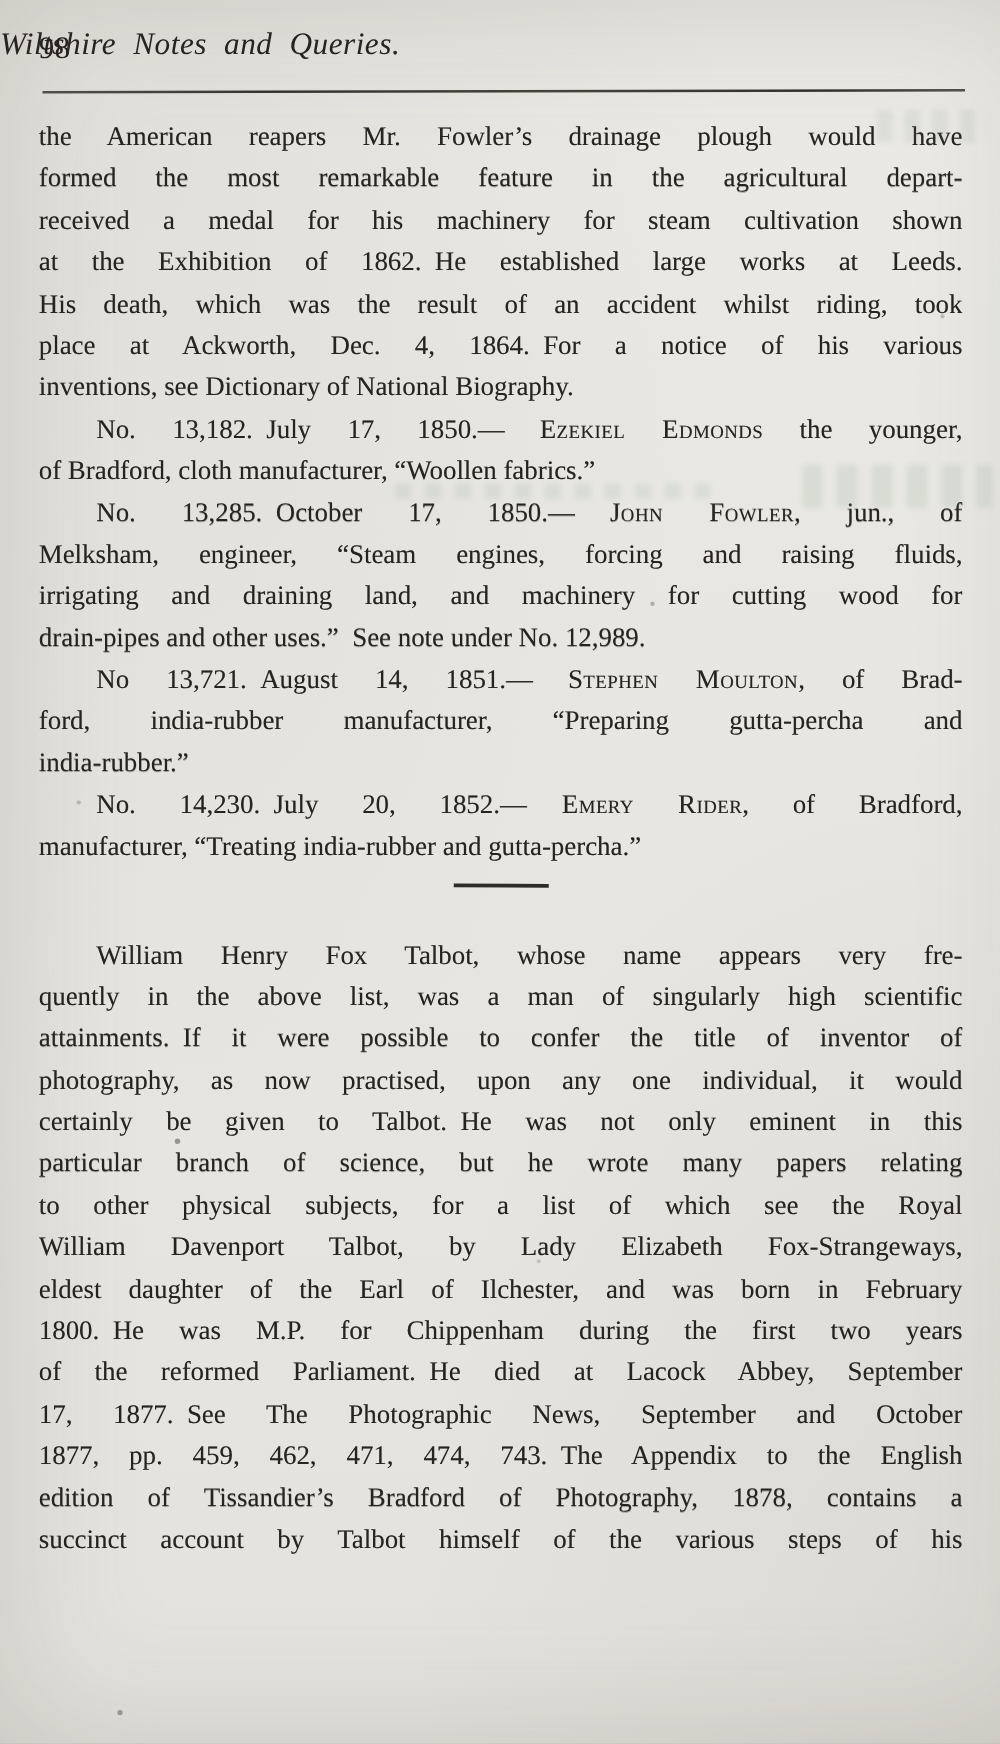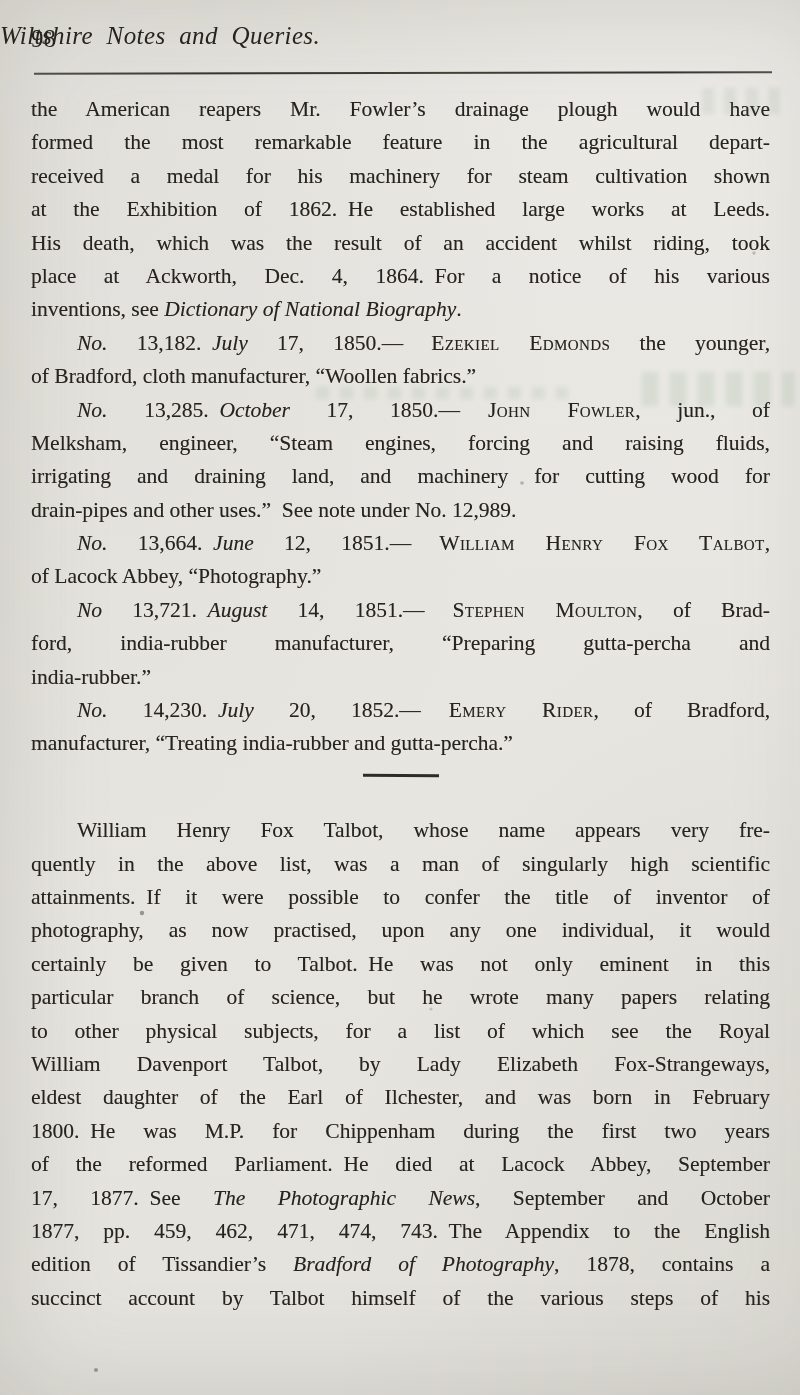--- a/index.html
+++ b/index.html
@@ -46,21 +46,21 @@
   .para { margin: 0; }
   .line {
     height: 33.4px;
     line-height: 33.4px;
     text-align: justify;
     text-align-last: justify;
     overflow: hidden;
   }
   .line.left { text-align-last: left; }
   .line.ind { text-indent: 46px; }
-  .i  { font-style: italic; }
+  .i  { }
   .sc { font-variant: small-caps; letter-spacing: 0.4px; margin-left: 28px; }
   .section-divider {
     width: 76px; height: 2.5px;
     margin: 13px auto 38px auto;
     background: #2e2c28;
     transform: rotate(0.35deg);
   }
   .ghost {
     position: absolute;
     filter: blur(2px);
@@ -109,24 +109,20 @@
           <div class="line ind"><span class="i">No.</span><span class="n"> 13,182. </span><span class="i">July</span><span class="n"> 17, 1850.—</span><span class="sc">Ezekiel Edmonds</span><span class="n"> the younger,</span></div>
           <div class="line left"><span class="n">of Bradford, cloth manufacturer, “Woollen fabrics.”</span></div>
         </div>
         <div class="para">
           <div class="line ind"><span class="i">No.</span><span class="n"> 13,285. </span><span class="i">October</span><span class="n"> 17, 1850.—</span><span class="sc">John Fowler</span><span class="n">, jun., of</span></div>
           <div class="line"><span class="n">Melksham, engineer, “Steam engines, forcing and raising fluids,</span></div>
           <div class="line"><span class="n">irrigating and draining land, and machinery for cutting wood for</span></div>
           <div class="line left"><span class="n">drain-pipes and other uses.” See note under No. 12,989.</span></div>
         </div>
         <div class="para">
-          <div class="line ind"><span class="i">No.</span><span class="n"> 13,664. </span><span class="i">June</span><span class="n"> 12, 1851.—</span><span class="sc">William Henry Fox Talbot</span><span class="n">,</span></div>
-          <div class="line left"><span class="n">of Lacock Abbey, “Photography.”</span></div>
-        </div>
-        <div class="para">
           <div class="line ind"><span class="i">No</span><span class="n"> 13,721. </span><span class="i">August</span><span class="n"> 14, 1851.—</span><span class="sc">Stephen Moulton</span><span class="n">, of Brad-</span></div>
           <div class="line"><span class="n">ford, india-rubber manufacturer, “Preparing gutta-percha and</span></div>
           <div class="line left"><span class="n">india-rubber.”</span></div>
         </div>
         <div class="para">
           <div class="line ind"><span class="i">No.</span><span class="n"> 14,230. </span><span class="i">July</span><span class="n"> 20, 1852.—</span><span class="sc">Emery Rider</span><span class="n">, of Bradford,</span></div>
           <div class="line left"><span class="n">manufacturer, “Treating india-rubber and gutta-percha.”</span></div>
         </div>
       </div>
     <div class="section-divider"></div>

